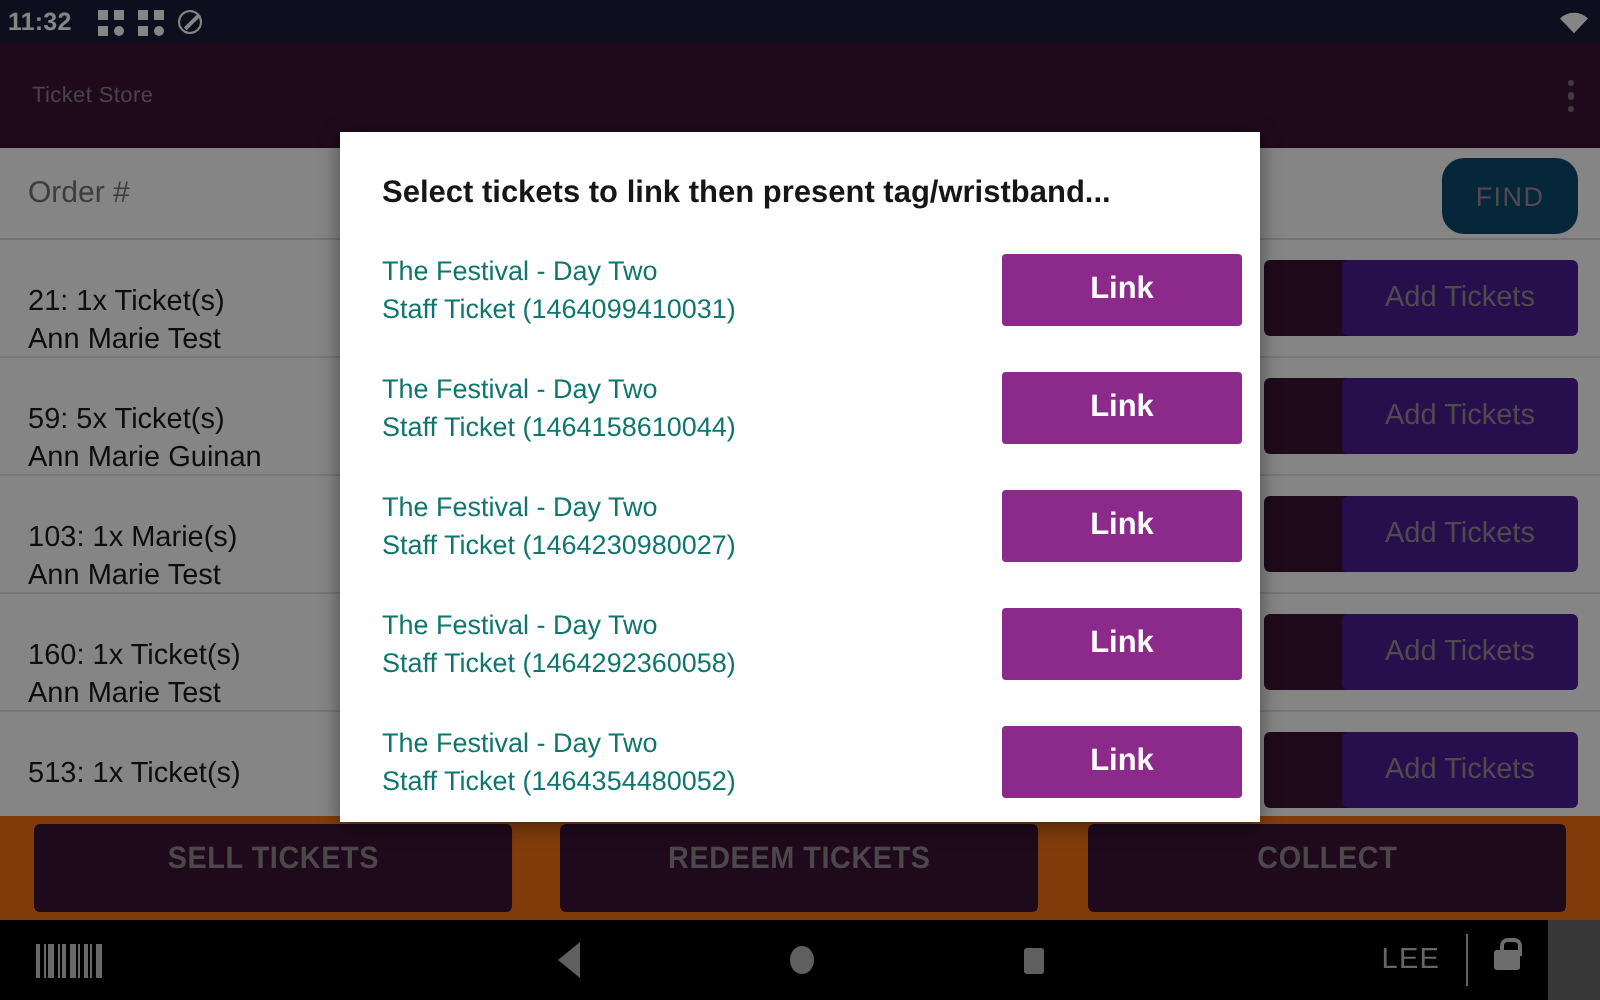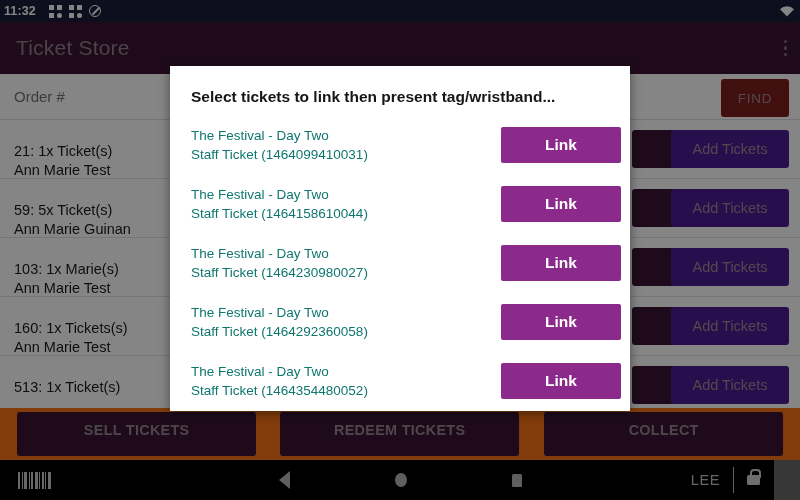--- a/index.html
+++ b/index.html
@@ -52,21 +52,21 @@
   .wifi { display:block; }
 
   
   .appbar {
     position: absolute; top: 22px; left: 0;
     width: 800px; height: 52px;
     background: #3b1435;
     display: flex; align-items: center;
   }
   .appbar-title {
-    font-size: 21px; color: #8e8189;
+    font-size: 11px; color: #8e8189;
     margin-left: 16px; letter-spacing: .2px;
   }
   .overflow { margin-left: auto; margin-right: 13px; display:flex; flex-direction:column; gap:3px; }
   .overflow b { width: 3.5px; height: 3.5px; border-radius:50%; background:#7d7078; display:block; }
 
   
   .content {
     position: absolute; top: 74px; left: 0;
     width: 800px; height: 336px;
     background: #ffffff;
@@ -75,21 +75,21 @@
     position: relative; height: 46px;
     display: flex; align-items: center;
     border-bottom: 1px solid #dcdcdc;
   }
   .col-order { position:absolute; left: 14px; font-size: 15px; color: #757575; }
   .col-ev    { position:absolute; left: 172px; font-size: 15px; color: #757575; }
   .col-name  { position:absolute; left: 565px; font-size: 15px; color: #757575; white-space:nowrap; }
   .find-btn {
     position: absolute; right: 11px; top: 5px;
     width: 68px; height: 38px;
-    background: #7f1d1d; border-radius: 3px;
+    background: #0c4a6e; border-radius: 11px;
     color: #9c8d97; font-size: 13.5px; letter-spacing: .7px;
     display: flex; align-items: center; justify-content: center;
   }
   .order-row {
     position: relative; height: 59px;
     border-bottom: 1px solid #e2e2e2;
     display: flex; align-items: center;
   }
   .order-text {
     position: absolute; left: 14px; top: 22px;
@@ -262,21 +262,21 @@
       <div class="order-text">
         <span>103: 1x Marie(s)</span>
         <span>Ann Marie Test</span>
       </div>
       <div class="row-btn-a"></div>
       <div class="row-btn-b">Add Tickets</div>
     </div>
 
     <div class="order-row">
       <div class="order-text">
-        <span>160: 1x Tickets(s)</span>
+        <span>160: 1x Ticket(s)</span>
         <span>Ann Marie Test</span>
       </div>
       <div class="row-btn-a"></div>
       <div class="row-btn-b">Add Tickets</div>
     </div>
 
     <div class="order-row">
       <div class="order-text">
         <span>513: 1x Ticket(s)</span>
         <span></span>

